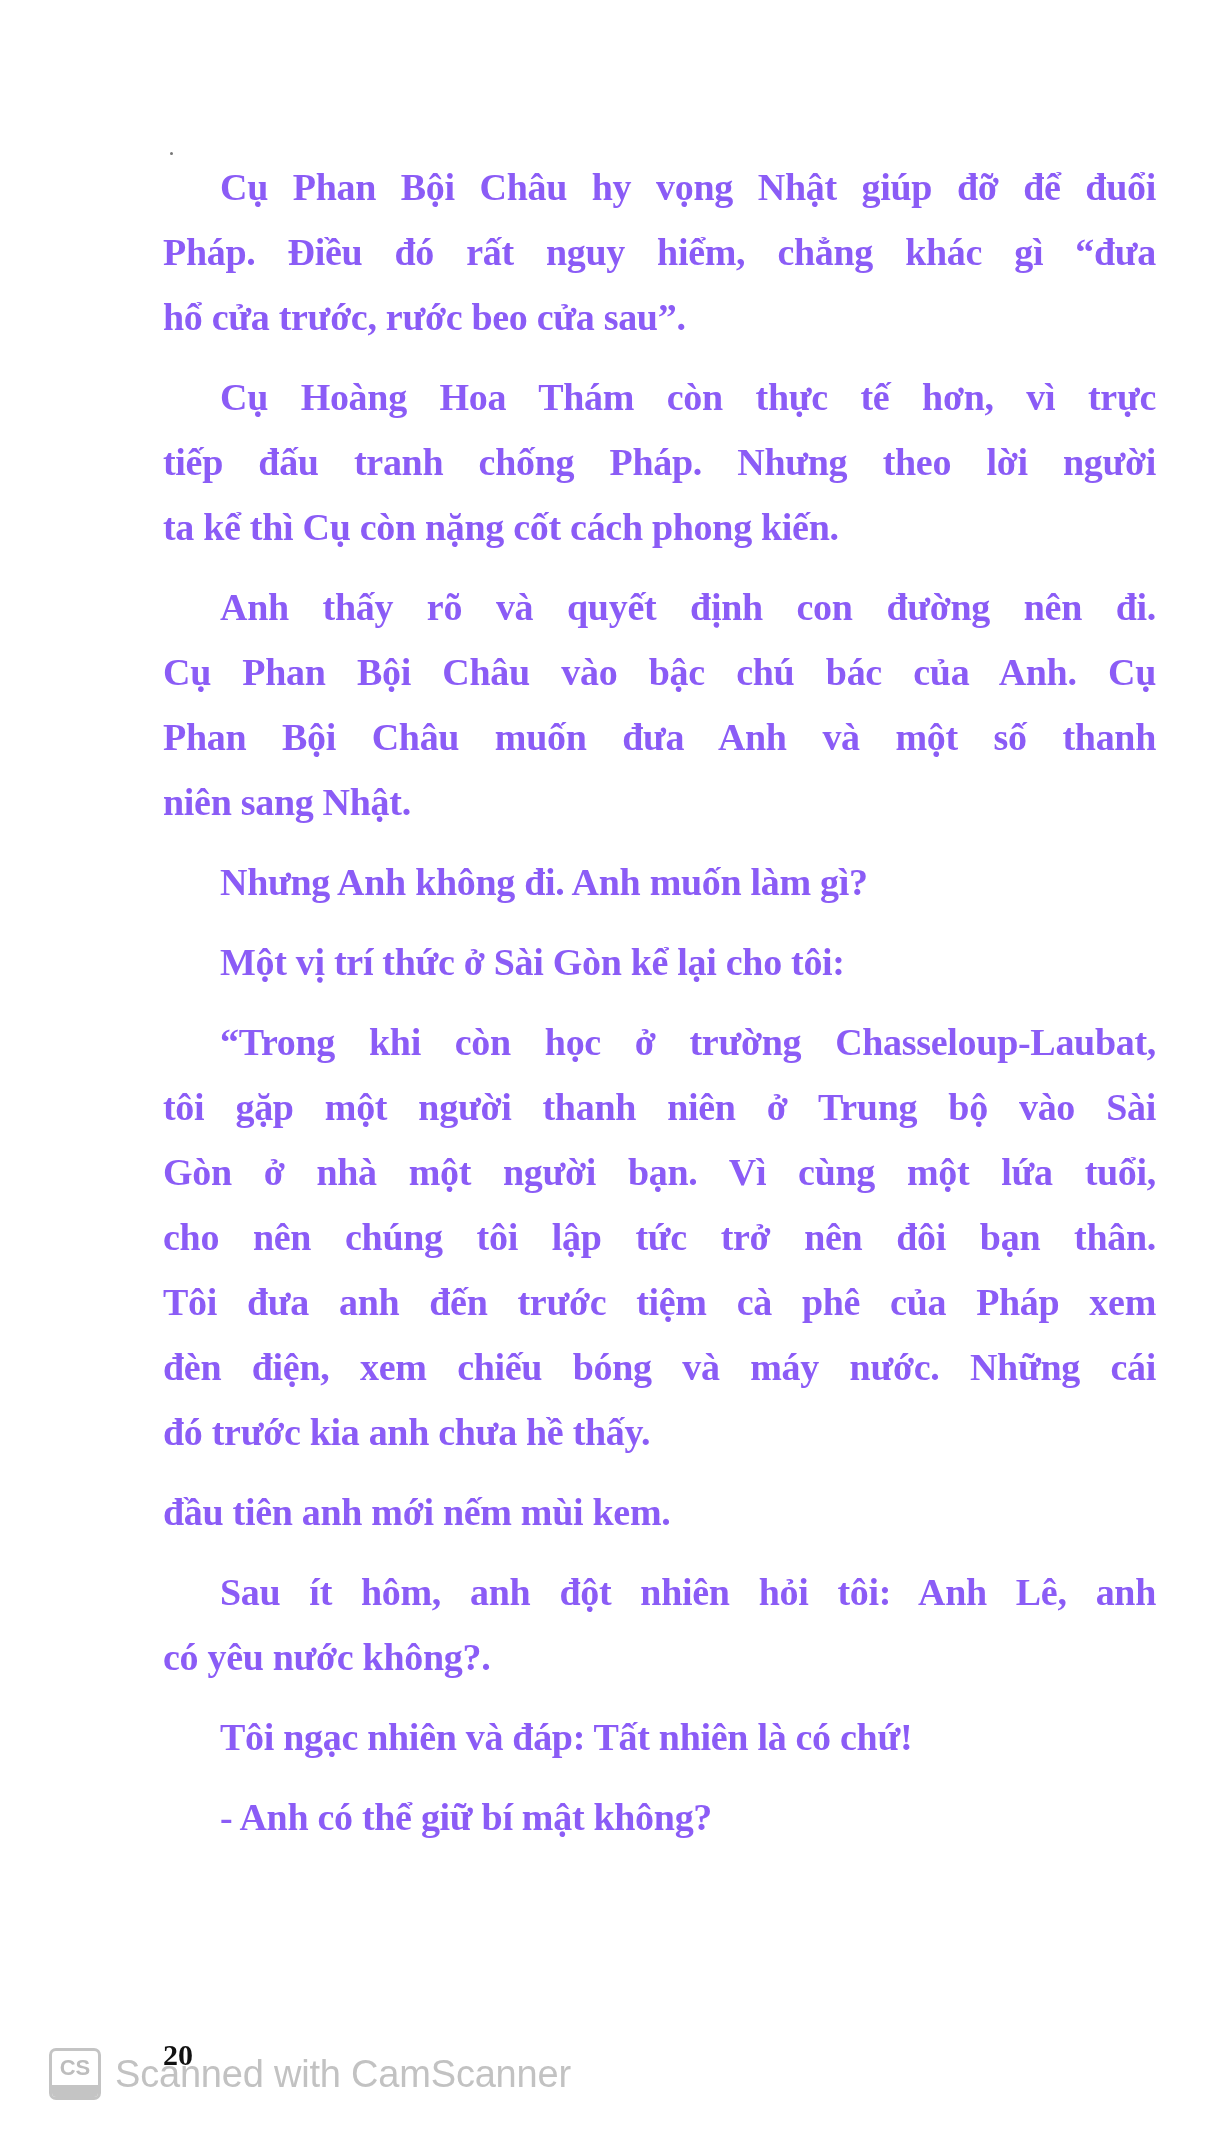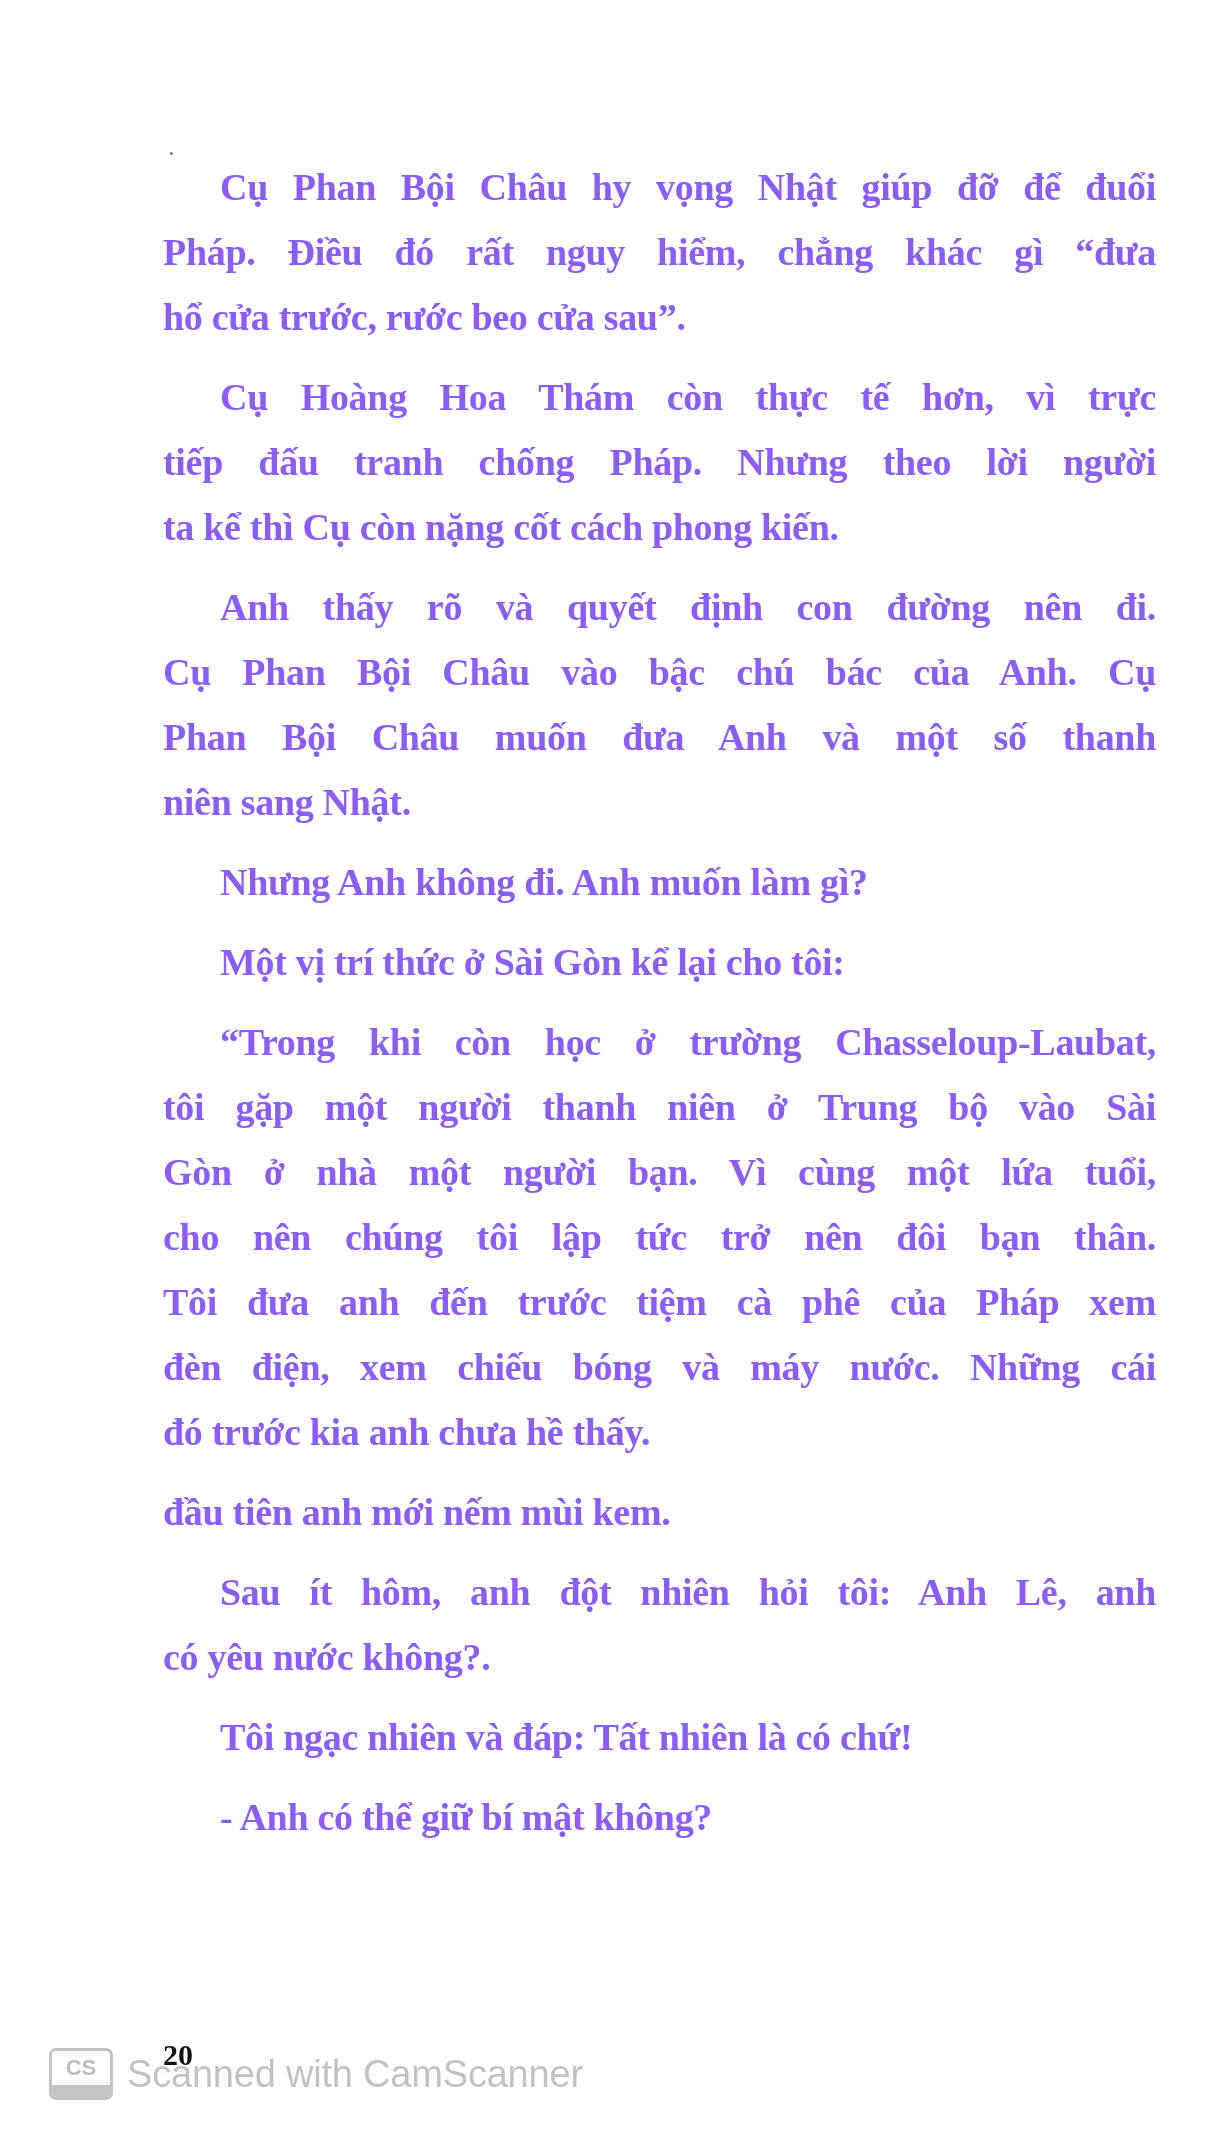--- a/index.html
+++ b/index.html
@@ -62,21 +62,21 @@
     }
     .watermark {
       position: absolute;
       left: 49px;
       top: 2046px;
       height: 56px;
       display: flex;
       align-items: center;
     }
     .cs-logo {
-      width: 64px;
+      width: 52px;
       height: 52px;
       border: 3px solid #c4c4c4;
       border-radius: 7px;
       box-sizing: border-box;
       position: relative;
       overflow: hidden;
       background: #fff;
     }
     .cs-logo .cs-text {
       position: absolute;

